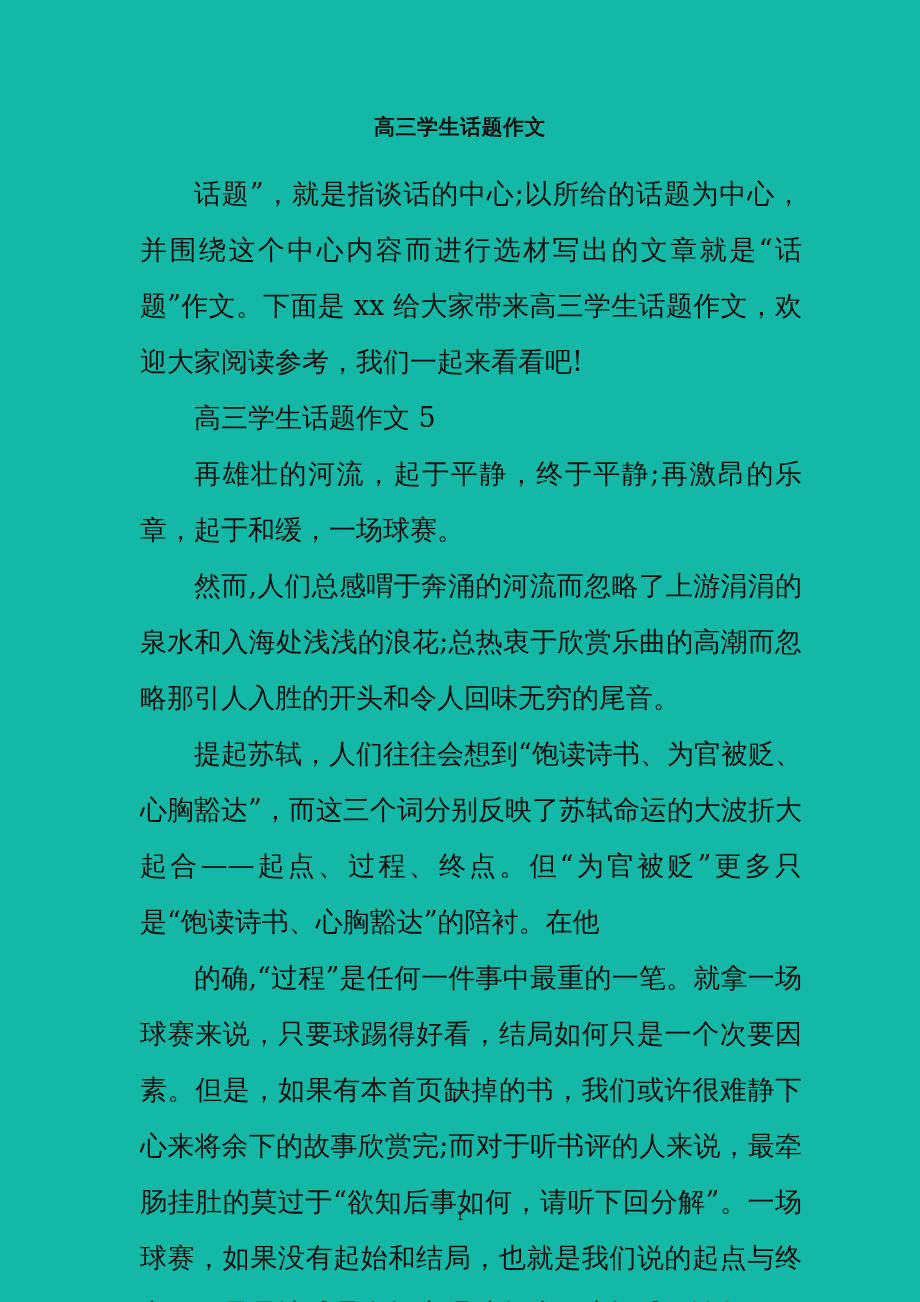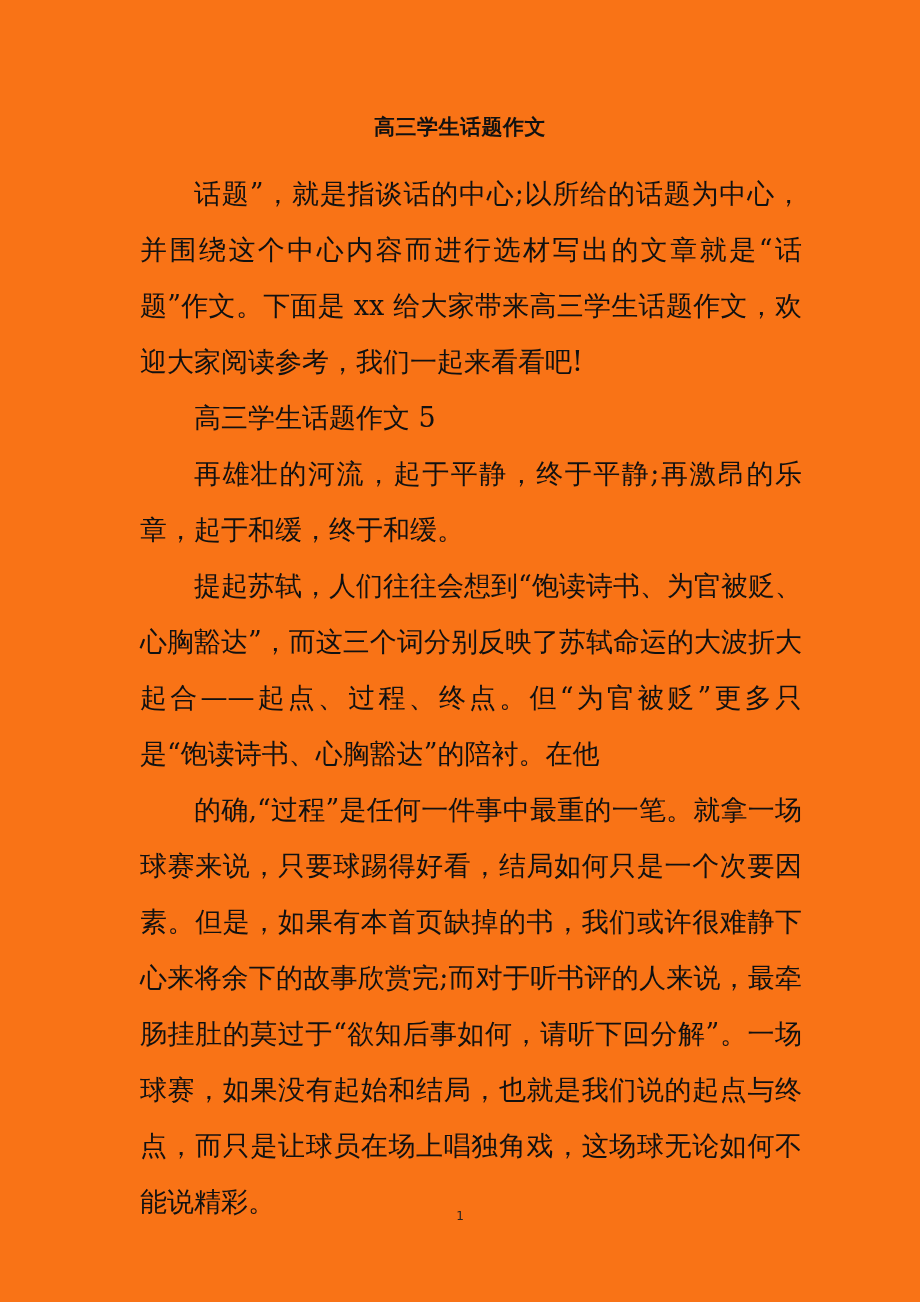--- a/index.html
+++ b/index.html
@@ -13,21 +13,21 @@
     position: relative;
     overflow: hidden;
     font-family: "DejaVu Serif", "Liberation Serif", serif;
     color: #111111;
   }
   .page {
     position: absolute;
     left: 0; top: 0;
     width: 920px;
     height: 1302px;
-    background: #f97316;
+    background: #14b8a6;
   }
   .title {
     position: absolute;
     top: 112px;
     left: 0;
     width: 920px;
     text-align: center;
     font-family: "DejaVu Sans", "Liberation Sans", sans-serif;
     font-weight: bold;
     font-size: 21px;
@@ -62,19 +62,20 @@
 </style>
 </head>
 <body>
 
 <div class="page">
   <div class="title">高三学生话题作文</div>
 
   <div class="body-text">
     <p>话题”，就是指谈话的中心;以所给的话题为中心，并围绕这个中心内容而进行选材写出的文章就是“话题”作文。下面是 xx 给大家带来高三学生话题作文，欢迎大家阅读参考，我们一起来看看吧!</p>
     <p>高三学生话题作文 5</p>
-    <p>再雄壮的河流，起于平静，终于平静;再激昂的乐章，起于和缓，终于和缓。</p>
+    <p>再雄壮的河流，起于平静，终于平静;再激昂的乐章，起于和缓，一场球赛。</p>
+    <p>然而,人们总感喟于奔涌的河流而忽略了上游涓涓的泉水和入海处浅浅的浪花;总热衷于欣赏乐曲的高潮而忽略那引人入胜的开头和令人回味无穷的尾音。</p>
     <p>提起苏轼，人们往往会想到“饱读诗书、为官被贬、心胸豁达”，而这三个词分别反映了苏轼命运的大波折大起合——起点、过程、终点。但“为官被贬”更多只是“饱读诗书、心胸豁达”的陪衬。在他</p>
     <p>的确,“过程”是任何一件事中最重的一笔。就拿一场球赛来说，只要球踢得好看，结局如何只是一个次要因素。但是，如果有本首页缺掉的书，我们或许很难静下心来将余下的故事欣赏完;而对于听书评的人来说，最牵肠挂肚的莫过于“欲知后事如何，请听下回分解”。一场球赛，如果没有起始和结局，也就是我们说的起点与终点，而只是让球员在场上唱独角戏，这场球无论如何不能说精彩。</p>
   </div>
 
   <div class="page-number">1</div>
 </div>
 
 </body></html>

